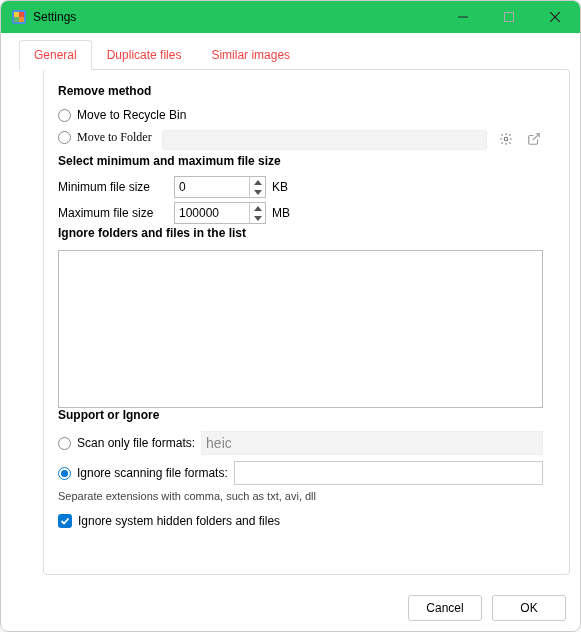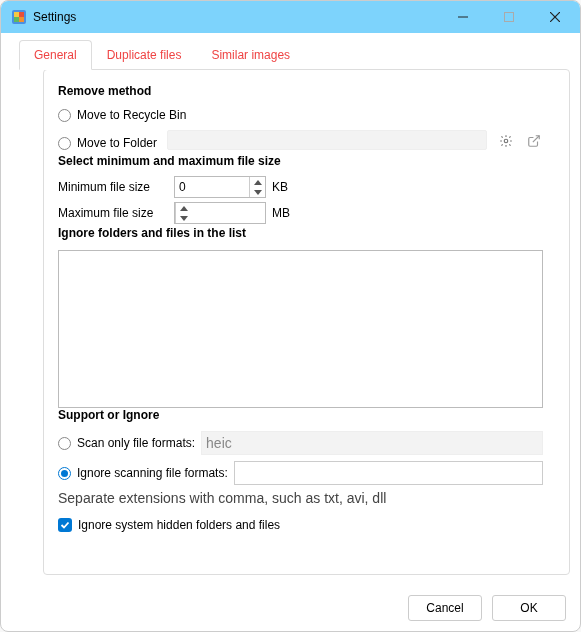--- a/index.html
+++ b/index.html
@@ -18,21 +18,21 @@
   border-radius: 8px;
   display: flex;
   flex-direction: column;
   overflow: hidden;
 }
 .titlebar {
   display: flex;
   align-items: center;
   height: 32px;
   padding: 0 2px 0 10px;
-  background: #7dd3fc;
+  background: #22c55e;
 }
 .titlebar .app-icon {
   width: 16px;
   height: 16px;
   margin-right: 6px;
 }
 .titlebar .title {
   flex: 0 0 auto;
   font-size: 12px;
 }
@@ -106,23 +106,24 @@
 }
 .radio.checked::after {
   content: "";
   width: 7px;
   height: 7px;
   border-radius: 50%;
   background: #0078d4;
 }
 .folder-row {
   display: flex;
-  align-items: flex-end;
+  align-items: flex-start;
   gap: 10px;
   padding: 4px 0;
+  font-family: Liberation Serif, serif;
 }
 .folder-input {
   flex: 1;
   height: 20px;
   background: #f3f3f3;
   border: 1px solid #eee;
   border-radius: 2px;
 }
 .icon-btn {
   width: 18px;
@@ -215,21 +216,21 @@
   color: #888;
   display: flex;
   align-items: center;
 }
 .format-input.white {
   background: #fff;
   border: 1px solid #ccc;
   color: #000;
 }
 .hint {
-  font-size: 14px;
+  font-size: 11px;
   color: #444;
   margin-top: 2px;
 }
 .checkbox {
   width: 14px;
   height: 14px;
   border-radius: 3px;
   background: #0078d4;
   display: inline-flex;
   align-items: center;
@@ -343,20 +344,21 @@
                   <polygon points="0,0 8,0 4,5" fill="#555"></polygon>
                 </svg>
               </div>
           </div>
         </div>
         <span>KB</span>
       </div>
       <div class="size-row">
         <span class="size-label">Maximum file size</span>
         <div class="spinner">
+          <input value="100000" style="">
           <div class="arrows">
             <div class="arrow">
                 <svg width="8" height="5">
                   <polygon points="4,0 8,5 0,5" fill="#555"></polygon>
                 </svg>
               </div>
             <div class="arrow">
                 <svg width="8" height="5">
                   <polygon points="0,0 8,0 4,5" fill="#555"></polygon>
                 </svg>

